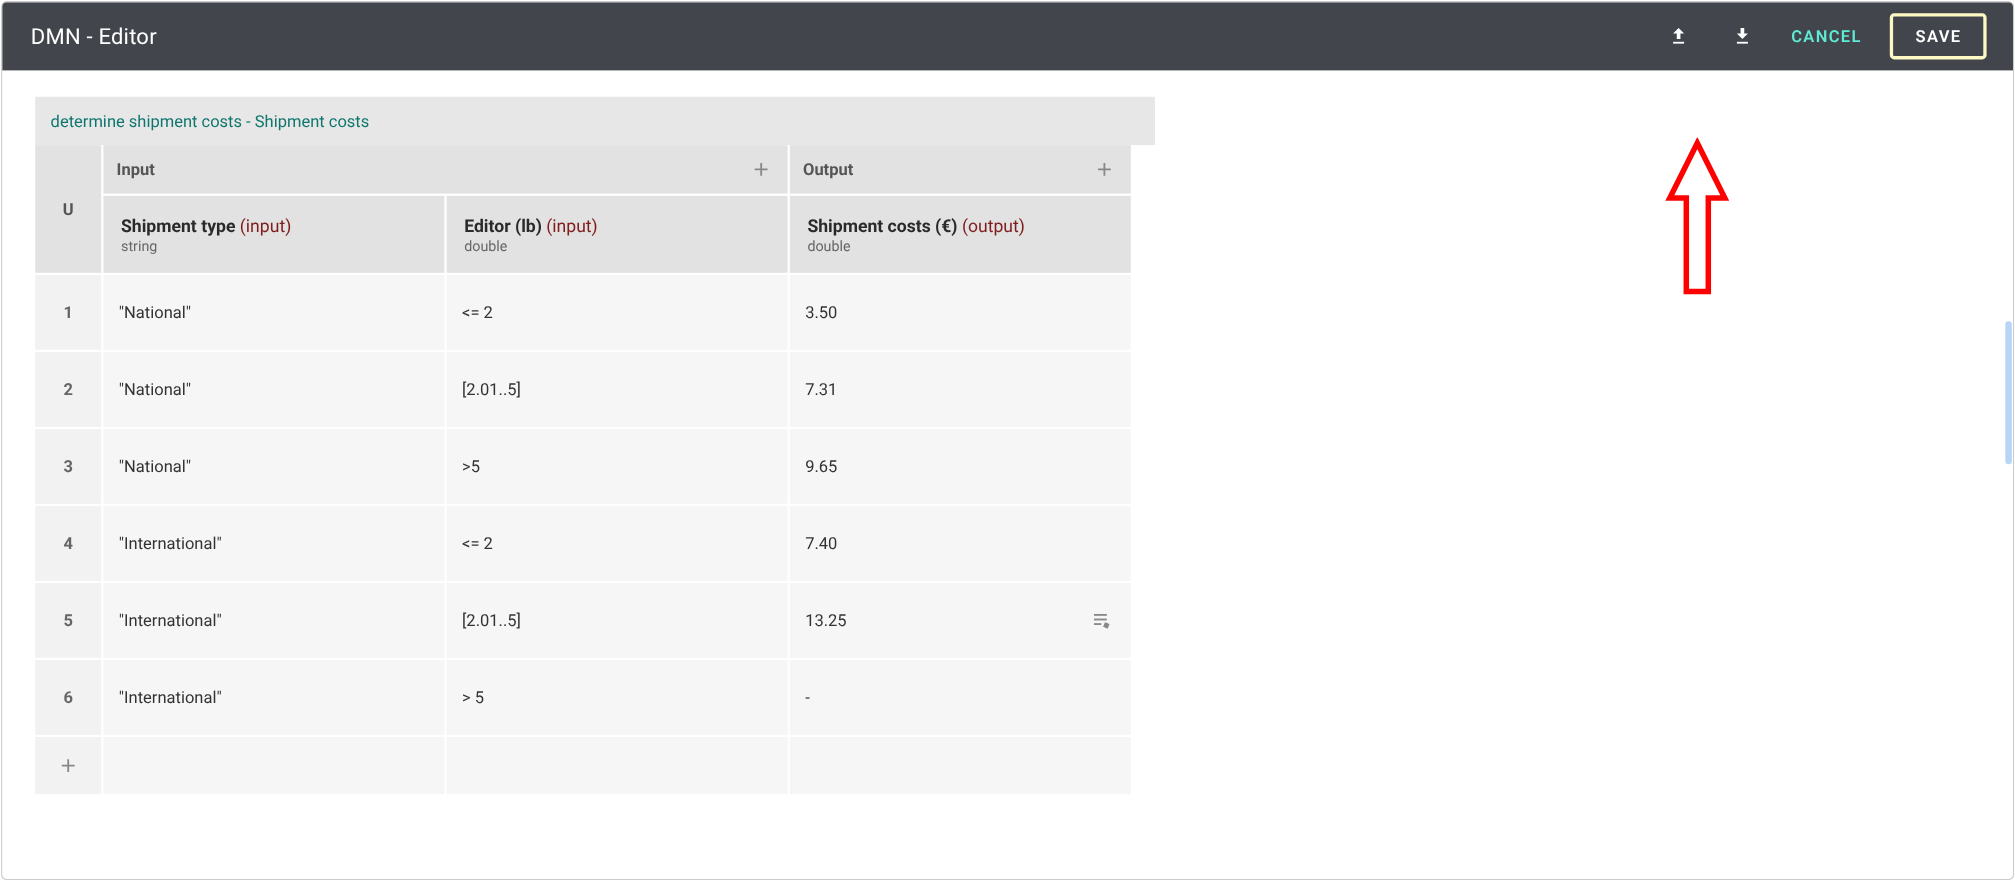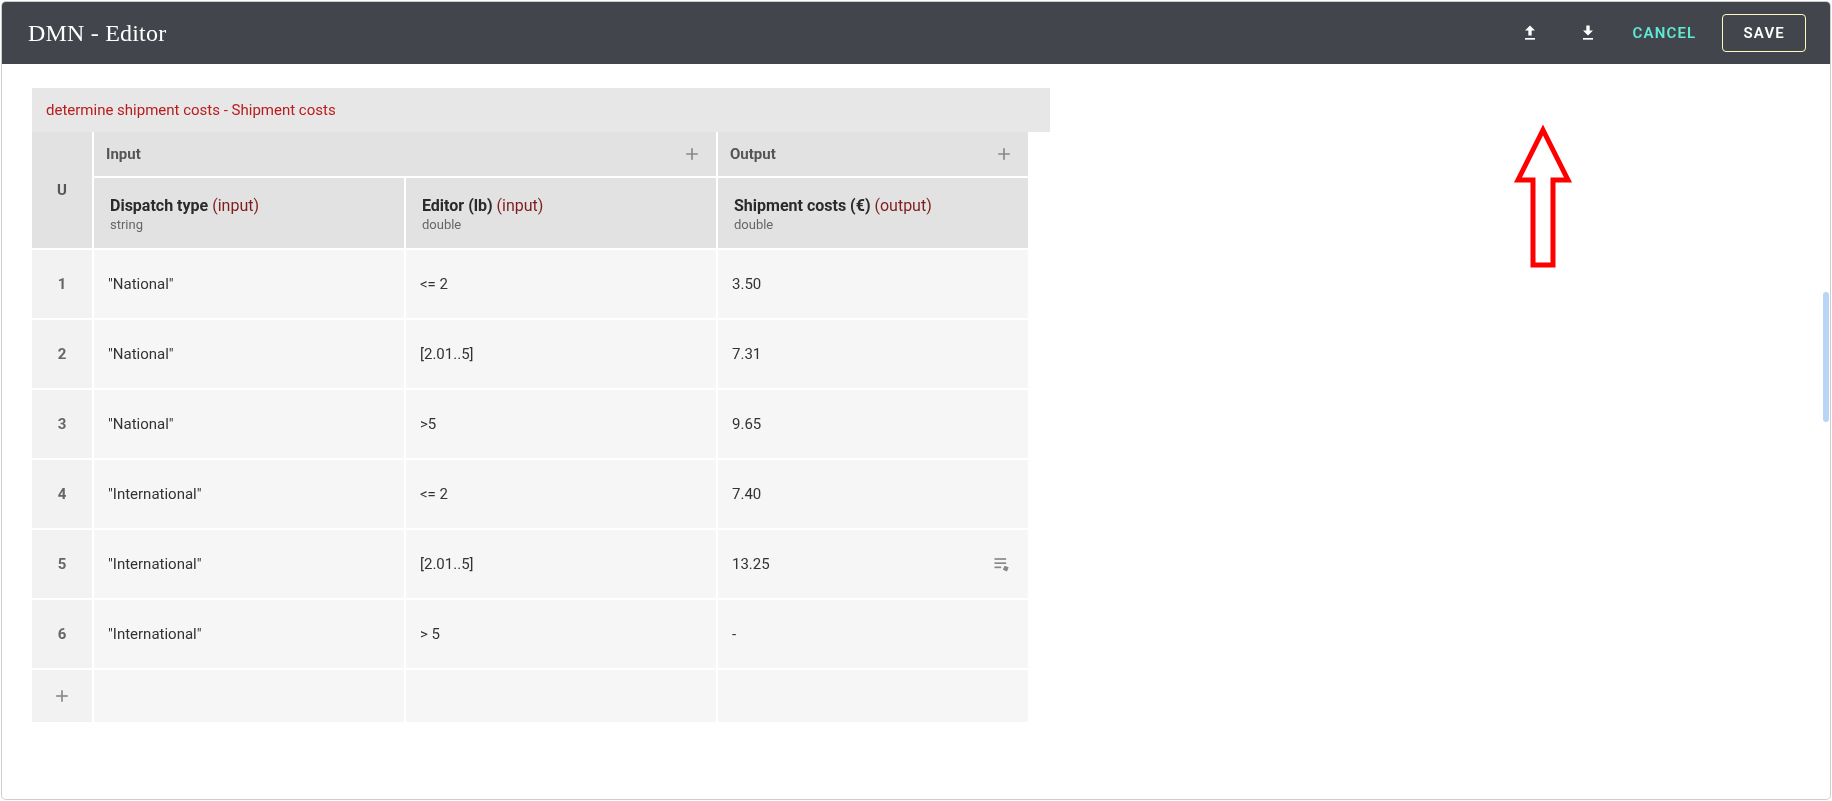--- a/index.html
+++ b/index.html
@@ -24,25 +24,24 @@
   }
   .topbar {
     height: 62px;
     background: #42464c;
     color: #fff;
     display: flex;
     align-items: center;
     padding: 0 24px 0 26px;
   }
   .topbar-title {
-    font-size: 24px;
+    font-size: 20px;
     font-weight: 400;
     letter-spacing: 0.2px;
     flex: 0 0 auto;
-    font-family: Liberation Serif, serif;
   }
   .topbar-spacer { flex: 1; }
   .topbar-actions {
     display: flex;
     align-items: center;
     gap: 22px;
   }
   .icon-btn {
     width: 36px;
     height: 36px;
@@ -59,37 +58,37 @@
     cursor: pointer;
     color: #5eead4;
     padding: 8px 4px;
   }
   .save-btn {
     font-size: 15px;
     font-weight: 600;
     letter-spacing: 1.2px;
     cursor: pointer;
     color: #fff;
-    border: 1px solid #fef9c3;
+    border: 3px solid #fef9c3;
     border-radius: 4px;
     padding: 9px 20px;
   }
 
   .content {
     padding: 24px 0 0 30px;
   }
 
   .dmn-table {
     width: 1018px;
   }
 
   .breadcrumb {
     background: #e7e7e7;
     font-size: 15px;
-    color: #b91c1c;
+    color: #0f766e;
     padding: 13px 14px;
   }
 
   .grid {
     display: grid;
     grid-template-columns: 60px 310px 310px 310px;
     gap: 2px;
     background: #fff;
   }
   .th-corner {
@@ -240,21 +239,21 @@
           <span>Output</span>
           <span class="add-btn">
             <svg width="20" height="20" viewBox="0 0 24 24" fill="currentColor">
                 <path d="M11 5h2v14h-2z"></path>
                 <path d="M5 11h14v2H5z"></path>
               </svg>
           </span>
         </div>
 
         <div class="th-col">
-          <div><span class="name">Dispatch type</span> <span class="kind">(input)</span></div>
+          <div><span class="name">Shipment type</span> <span class="kind">(input)</span></div>
           <div class="type">string</div>
         </div>
         <div class="th-col">
           <div><span class="name">Editor (lb)</span> <span class="kind">(input)</span></div>
           <div class="type">double</div>
         </div>
         <div class="th-col">
           <div><span class="name">Shipment costs (€)</span> <span class="kind">(output)</span></div>
           <div class="type">double</div>
         </div>

